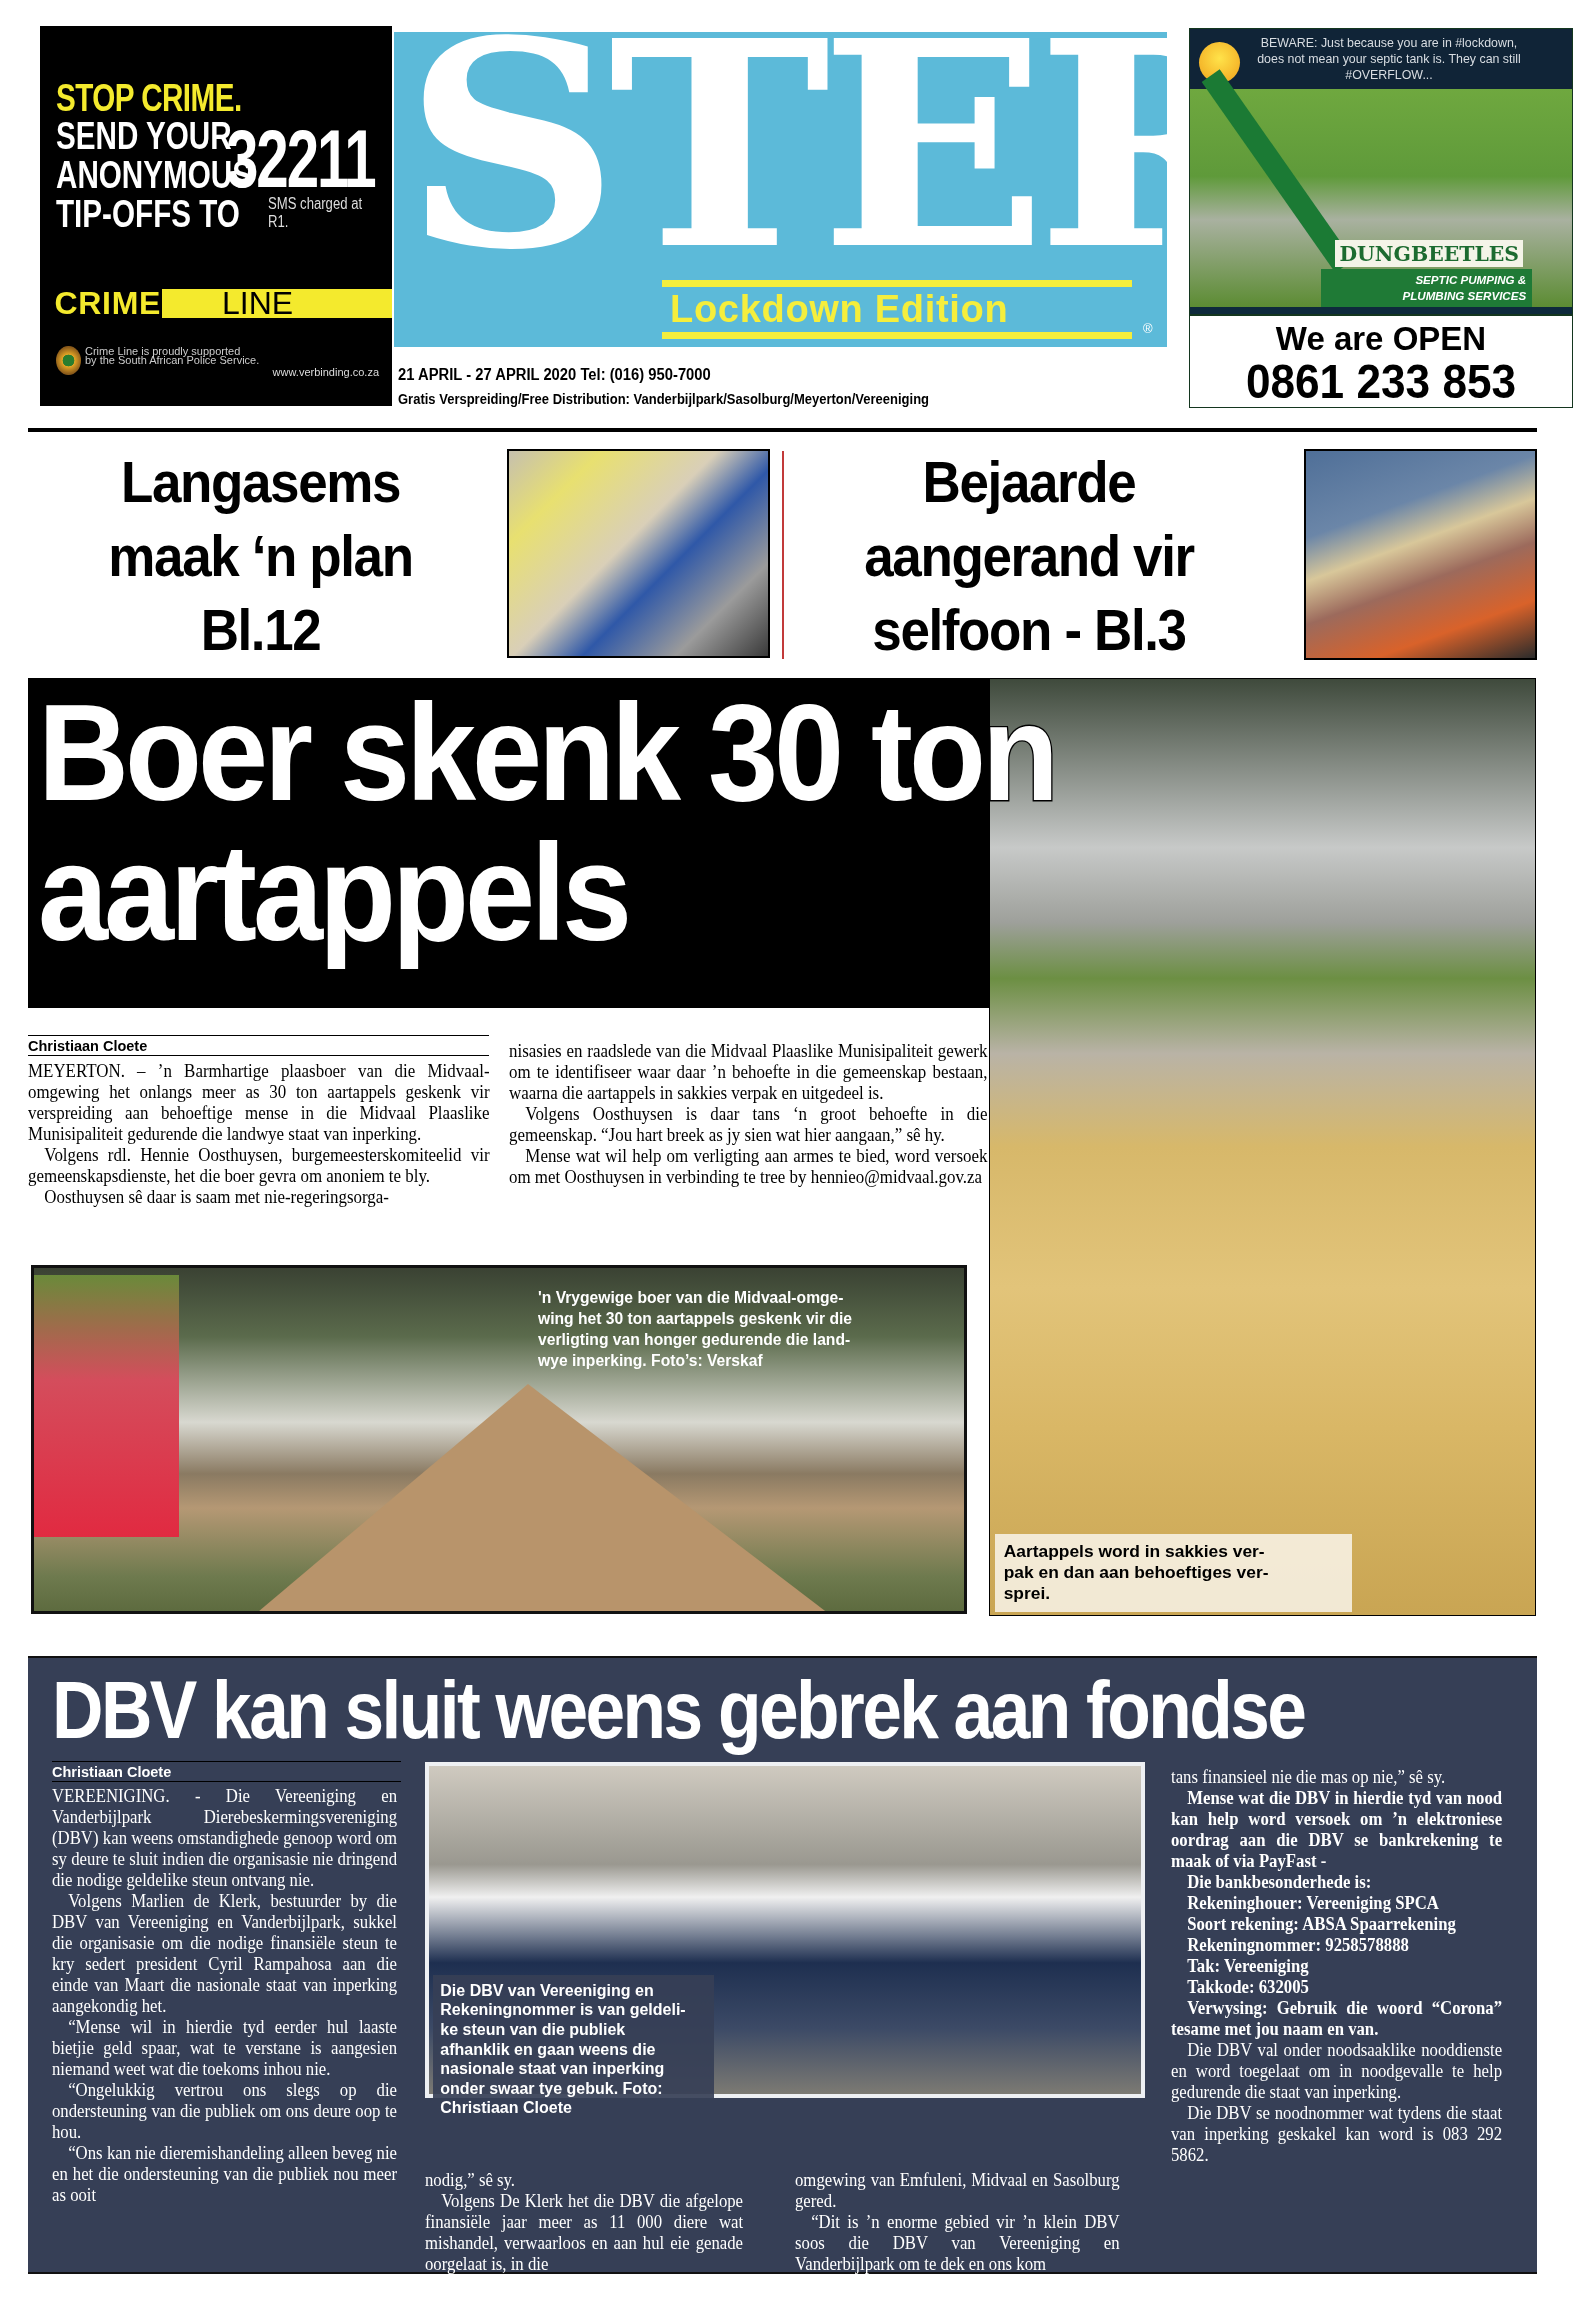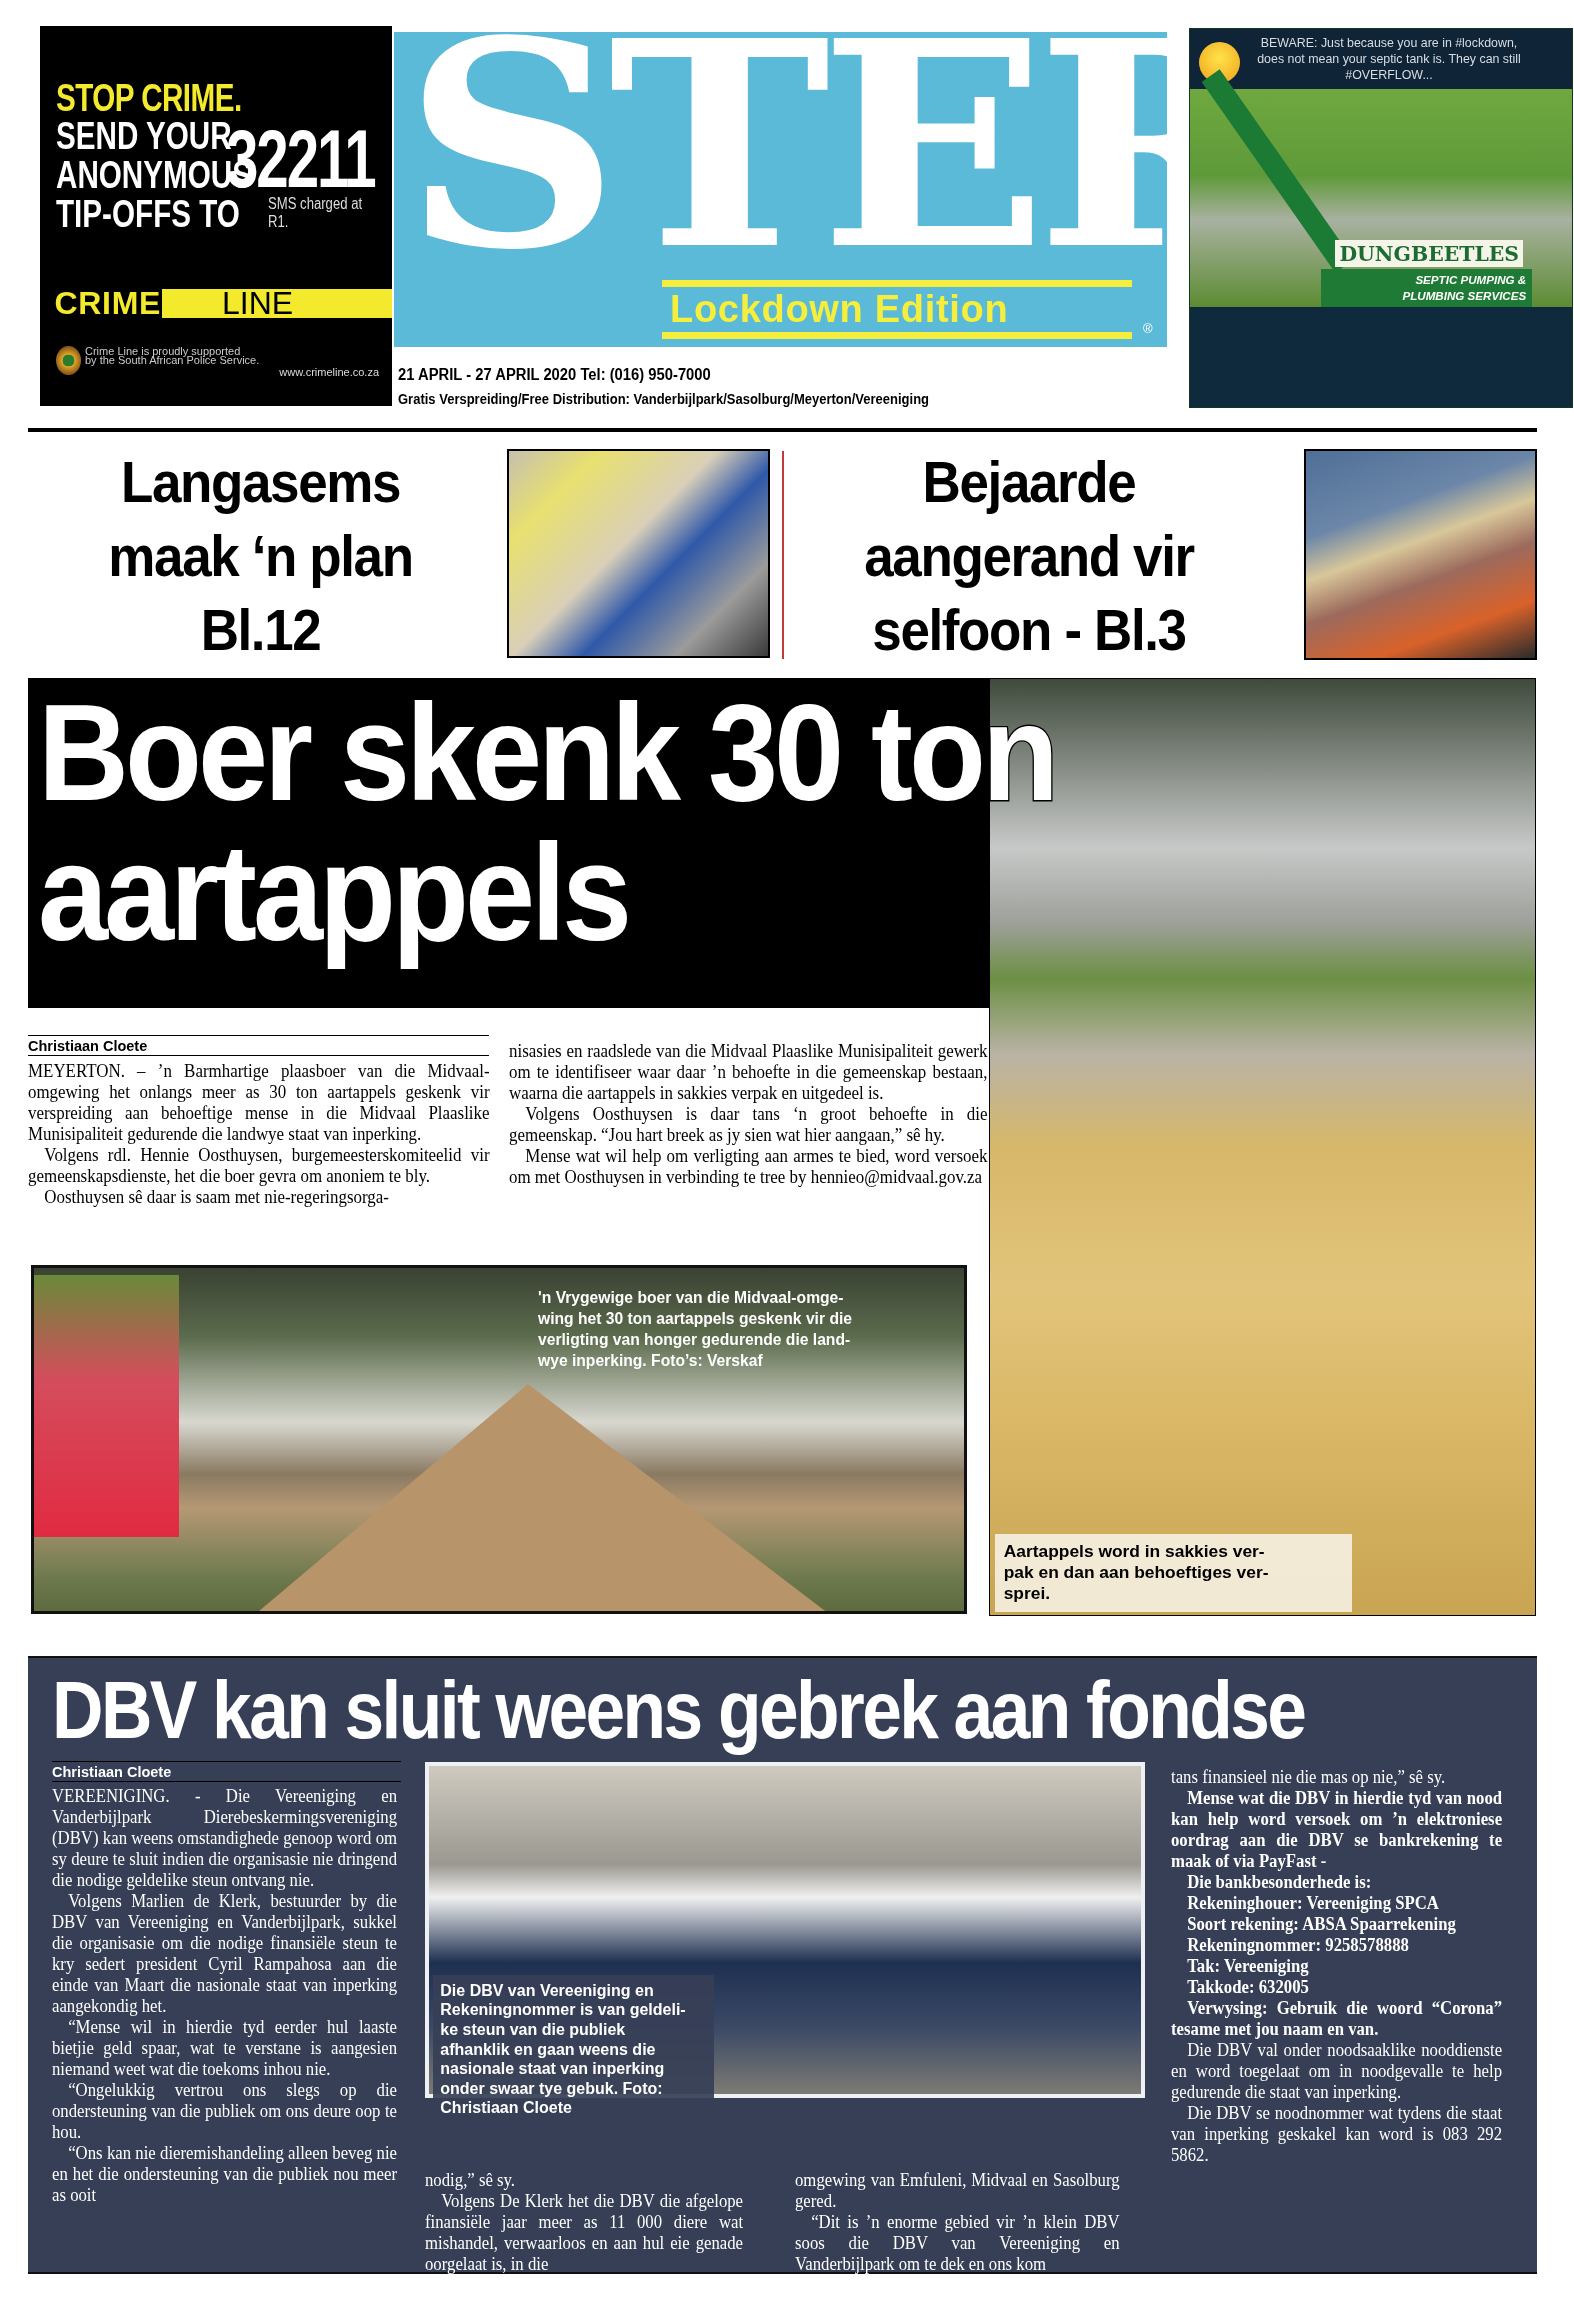--- a/index.html
+++ b/index.html
@@ -93,21 +93,21 @@
 ANONYMOUS
 TIP-OFFS TO</div>
   <div class="num">32211</div>
   <div class="sms">SMS charged at R1.</div>
   <div class="bar"></div>
   <div class="crime">CRIME</div>
   <div class="line" style="left:182px">LINE</div>
   <div class="badge"></div>
   <div class="sup">Crime Line is proudly supported
 by the South African Police Service.</div>
-  <div class="url">www.crimeline.co.za</div>
+  <div class="url">www.verbinding.co.za</div>
 </div>
 
 <div id="ster" class="abs">
   <div class="logo">STER</div>
   <div class="edline1"></div>
   <div class="edition">Lockdown Edition</div>
   <div class="edline2"></div>
   <div class="reg">®</div>
 </div>
 <div id="dateline" class="abs">21 APRIL - 27 APRIL 2020    Tel: (016) 950-7000</div>
@@ -115,20 +115,24 @@
 
 <div id="dung" class="abs">
   <div class="top"></div>
   <div class="emoji"></div>
   <div class="beware">BEWARE: Just because you are in #lockdown, does not mean your septic tank is. They can still #OVERFLOW...</div>
   <div class="grass"></div>
   <div class="stripe"></div>
   <div class="brand">DUNGBEETLES</div>
   <div class="svc">SEPTIC PUMPING &amp;
 PLUMBING SERVICES</div>
+  <div class="openbox">
+    <div class="open">We are OPEN</div>
+    <div class="phone">0861 233 853</div>
+  </div>
 </div>
 
 <div id="rule1" class="abs"></div>
 
 <div id="teaser1" class="abs teaser-h">Langasems
 maak ‘n plan
 Bl.12</div>
 <div id="photo-run" class="abs"></div>
 <div id="divider-red" class="abs"></div>
 <div id="teaser2" class="abs teaser-h">Bejaarde

